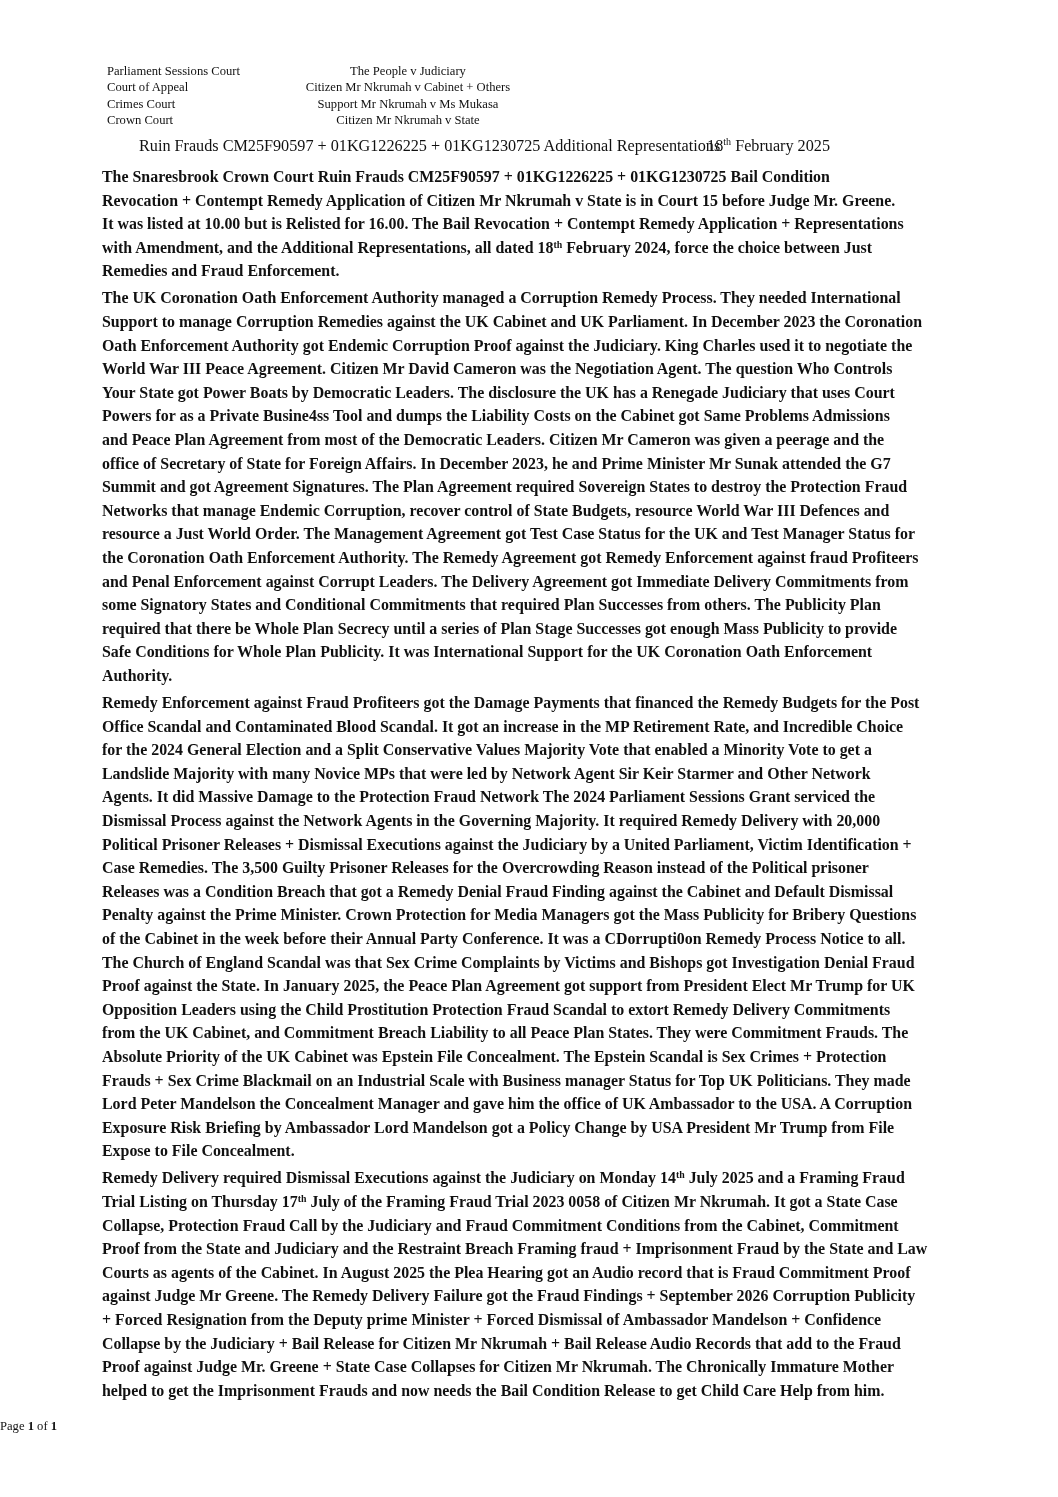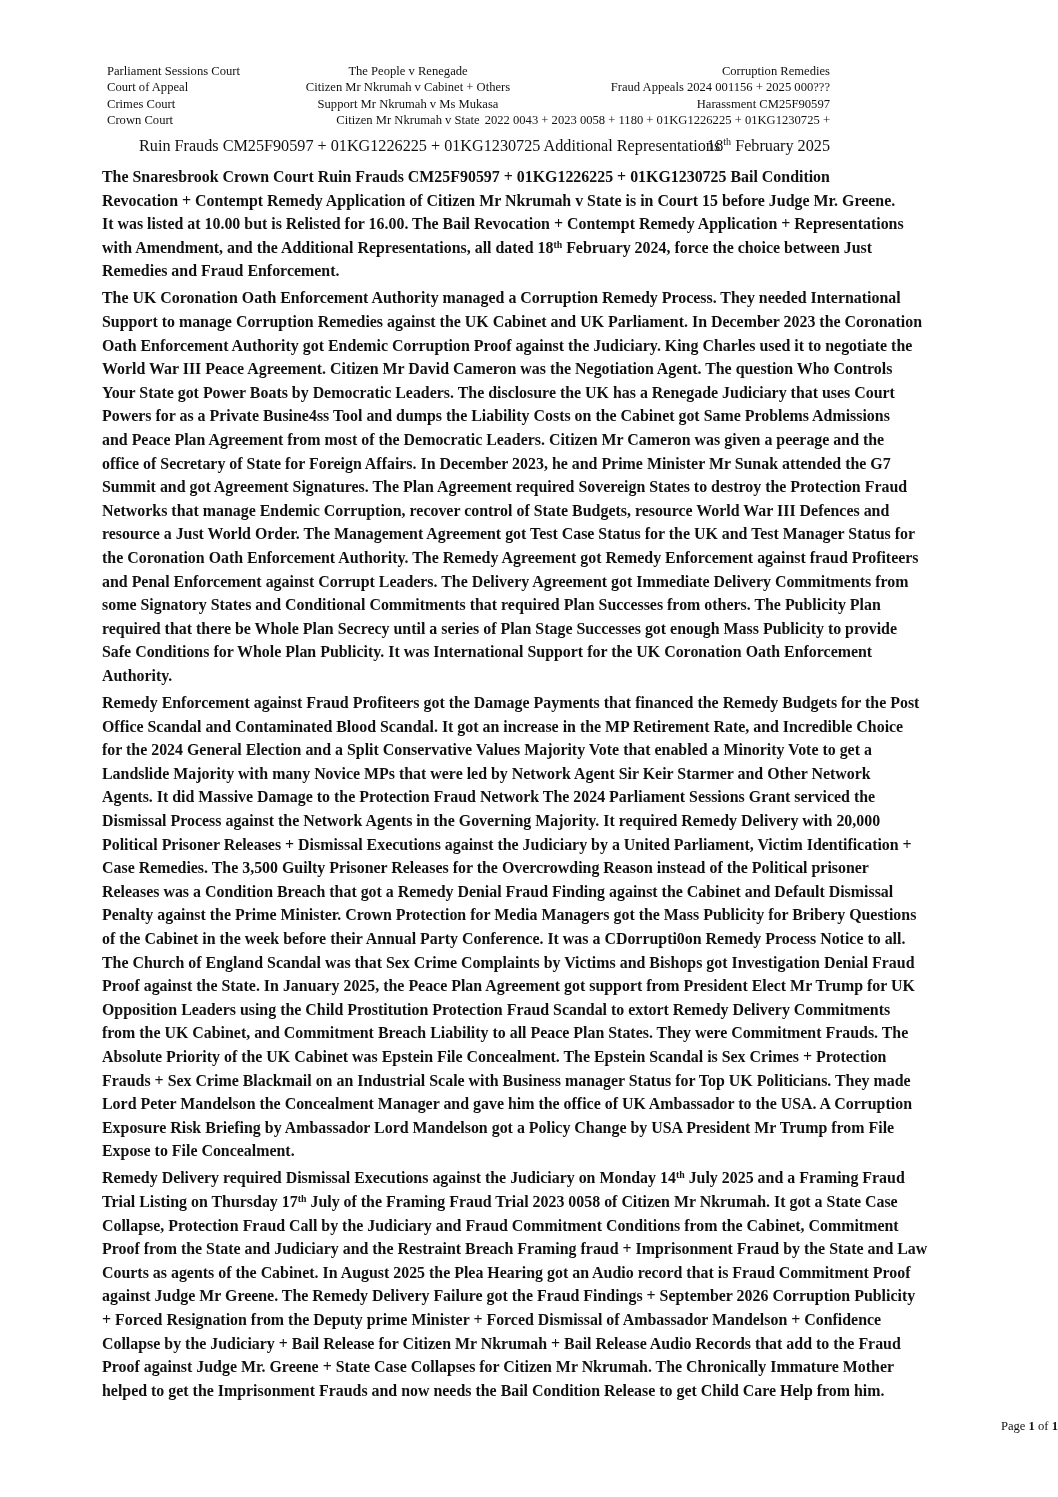--- a/index.html
+++ b/index.html
@@ -22,50 +22,44 @@
   }
   .title-text { position: absolute; left: 0; top: 0; margin-left: 32px; }
   .title-date { position: absolute; right: 0; top: 0; }
   sup { font-size: 0.62em; line-height: 0; vertical-align: 0.55em; }
 
   .body { position: absolute; top: 165px; left: 102px; width: 870px; font-size: 16.1px; }
   .para { margin: 0 0 3.5px 0; font-weight: bold; }
   .ln { display: block; white-space: nowrap; height: 23.6px; line-height: 23.6px; }
 
   .footer {
-    position: absolute; top: 1418px; left: 0; width: 1058px; text-align: right;
+    position: absolute; top: 1418px; left: 0; width: 1058px; text-align: left;
     font-size: 12.6px; line-height: 16px;
   }
   .footer b { font-weight: bold; }
 </style>
 </head>
 <body>
 
 <div class="page">
 
   <div class="hdr hdr-left">
     <div>Parliament Sessions Court</div>
     <div>Court of Appeal</div>
     <div>Crimes Court</div>
     <div>Crown Court</div>
   </div>
 
   <div class="hdr hdr-center">
-    <div>The People v Renegade</div>
+    <div>The People v Judiciary</div>
     <div>Citizen Mr Nkrumah v Cabinet + Others</div>
     <div>Support Mr Nkrumah v Ms Mukasa</div>
     <div>Citizen Mr Nkrumah v State</div>
   </div>
 
-  <div class="hdr hdr-right">
-    <div>Corruption Remedies</div>
-    <div>Fraud Appeals 2024 001156 + 2025 000???</div>
-    <div>Harassment CM25F90597</div>
-    <div>2022 0043 + 2023 0058 + 1180 + 01KG1226225 + 01KG1230725 +</div>
-  </div>
 
   <div class="title-line">
     <span class="title-text">Ruin Frauds CM25F90597 + 01KG1226225 + 01KG1230725 Additional Representations</span>
     <span class="title-date"><span>18</span><sup>th</sup><span> February 2025</span></span>
   </div>
 
   <div class="body" id="doc-body">
       <div class="para">
         <span class="ln" style="transform-origin: left center; transform: scaleX(0.9885);">The Snaresbrook Crown Court Ruin Frauds CM25F90597 + 01KG1226225 + 01KG1230725 Bail Condition</span>
         <span class="ln" style="transform-origin: left center; transform: scaleX(0.9885);">Revocation + Contempt Remedy Application of Citizen Mr Nkrumah v State is in Court 15 before Judge Mr. Greene.</span>

